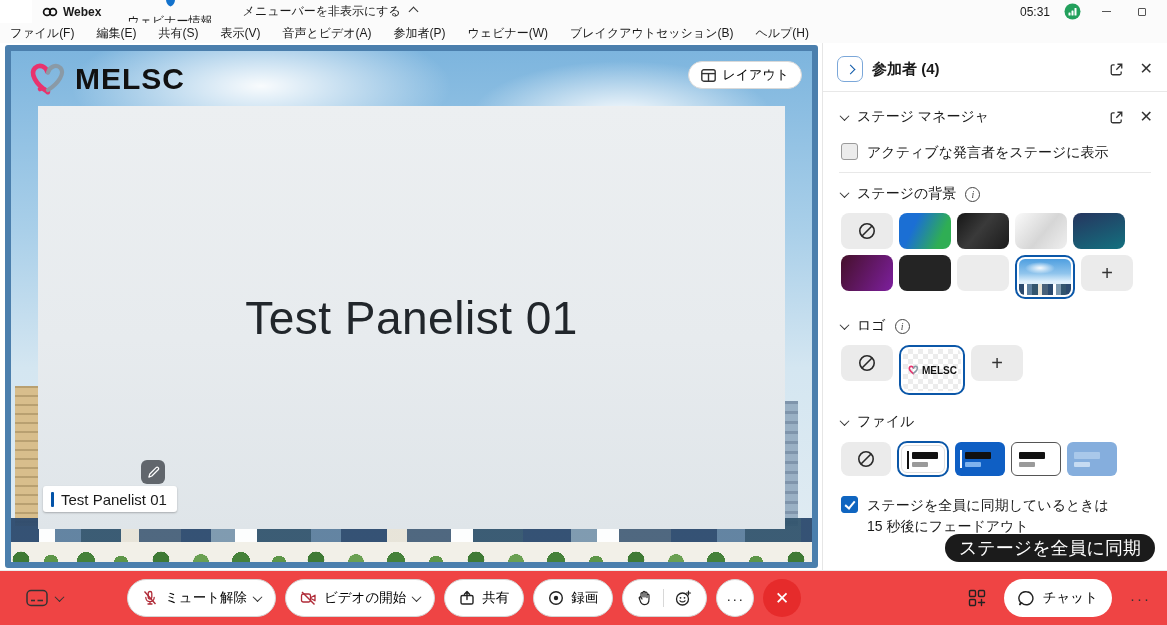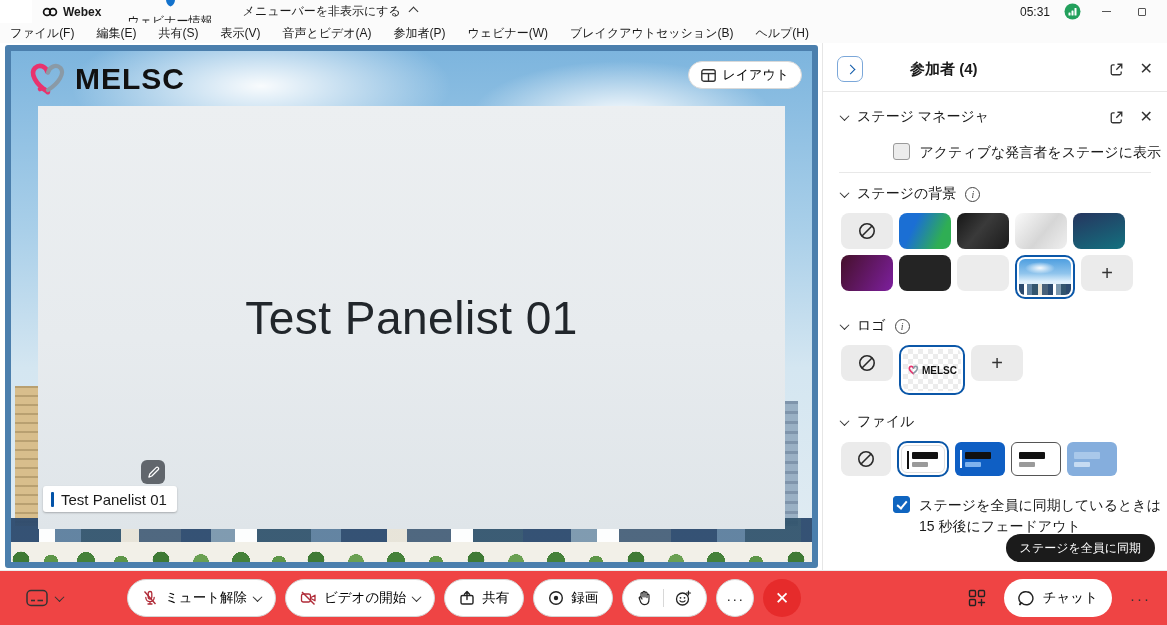--- a/index.html
+++ b/index.html
@@ -80,39 +80,39 @@
   #name-label { position:absolute; left:32px; bottom:50px; z-index:6; background:#fff; border-radius:3px;
     height:26px; display:flex; align-items:center; gap:7px; padding:0 10px 0 8px;
     box-shadow:0 1px 2px rgba(0,0,0,.25); }
   #name-label .bar { width:3px; height:15px; border-radius:1px; }
   #name-label .txt { font-size:15px; color:#1a1a1a; }
 
   
   #sidebar { position:absolute; left:822px; top:43px; width:345px; height:527px; background:#fff;
     border-left:1px solid #e6e6e6; font-size:14px; }
   .sb-row { display:flex; align-items:center; }
-  #sb-header { padding:13px 14px 9px 14px;gap:38px; }
+  #sb-header { padding:13px 14px 9px 14px; }
   #sb-header .chev-btn { width:26px; height:26px; border:1.5px solid #7ba7d9; border-radius:7px;
     display:flex; align-items:center; justify-content:center; cursor:pointer; margin-right:9px; }
   #sb-title { font-weight:bold; font-size:15px; }
   .sb-head-icons { margin-left:auto; display:flex; align-items:center; gap:16px; }
   .icon-btn { background:none; border:none; cursor:pointer; display:flex; align-items:center; justify-content:center; color:#333; padding:0; }
   .x-glyph { font-size:16px; color:#333; line-height:1; }
   .sb-divider { border-bottom:1px solid #e8e8e8; }
   .sb-divider-inset { border-bottom:1px solid #e8e8e8; margin:0 16px; }
 
   .section-head { display:flex; align-items:center; gap:9px; padding:12px 14px 8px 18px; font-size:14px; }
   .chev { width:7px; height:7px; border-right:1.5px solid #333; border-bottom:1.5px solid #333; display:inline-block; }
   .chev.down { transform:rotate(45deg) translate(-1px,-1px); }
   .chev.up { transform:rotate(-135deg); }
   .chev.right { transform:rotate(-45deg); }
   .info-icon { width:15px; height:15px; border:1.2px solid #444; border-radius:50%; font-size:10px;
     display:flex; align-items:center; justify-content:center; color:#444; font-family:"Liberation Serif",serif; font-style:italic; cursor:pointer; }
 
-  .check-row { display:flex; align-items:flex-start; gap:9px; padding:8px 6px 10px 18px; font-size:14px; line-height:1.45;justify-content:flex-end; }
+  .check-row { display:flex; align-items:flex-start; gap:9px; padding:8px 28px 10px 18px; font-size:14px; line-height:1.45; }
   .checkbox { width:17px; height:17px; border-radius:3px; flex:0 0 auto; margin-top:1px; }
   .checkbox.unchecked { border:1.5px solid #9a9a9a; background:#ececec; }
   .checkbox.checked { background:#0f65c0; border:1.5px solid #0f65c0; position:relative; }
   .checkbox.checked::after { content:""; position:absolute; left:5px; top:2px; width:4px; height:8px;
     border-right:2px solid #fff; border-bottom:2px solid #fff; transform:rotate(40deg); }
 
   .thumb-grid { display:flex; flex-wrap:wrap; gap:6px; padding:2px 14px 6px 18px; width:100%; }
   .thumb { width:52px; height:36px; border-radius:8px; background:#ebebeb; cursor:pointer;
     display:flex; align-items:center; justify-content:center; position:relative; overflow:hidden; flex:0 0 auto; }
   .thumb-sel-ring { border:2px solid #0b57a8; border-radius:10px; padding:2px; background:#fff; cursor:pointer; flex:0 0 auto; }
@@ -142,21 +142,21 @@
   .nl-blue { background:#0f5fc4; }
   .nl-outline { background:#fff; border:1.5px solid #555; }
   .nl-lightblue { background:#85aedd; }
 
   .color-row { display:flex; align-items:center; gap:10px; padding:10px 14px 6px 18px; font-size:13.5px; }
   .color-swatch { display:flex; align-items:center; gap:7px; background:#ececec; border-radius:4px;
     padding:3px 10px 3px 6px; font-size:11.5px; color:#333; cursor:pointer; }
   .color-chip { width:15px; height:15px; border-radius:3px; }
 
   #sync-btn { position:absolute; right:12px; bottom:8px; background:#1b1b1b; color:#fff; border:none;
-    border-radius:15px; height:28px; padding:0 14px; font-size:12px; cursor:pointer; }
+    border-radius:15px; height:28px; padding:0 14px; font-size:18px; cursor:pointer; }
 
   
   #toolbar { position:absolute; left:0; top:570px; width:100%; height:55px; background:#ef4444;
     border-top:1px solid #ececec; display:flex; align-items:center; }
   .pill { display:flex; align-items:center; gap:7px; background:#fff; border:1px solid #d4d4d4;
     border-radius:19px; height:38px; padding:0 14px; font-size:13.5px; cursor:pointer; white-space:nowrap; }
   .pill .chev { border-color:#333; }
   #cc-group { display:flex; align-items:center; gap:8px; margin-left:26px; cursor:pointer; }
   #center-group { display:flex; align-items:center; gap:9px; margin-left:64px; }
   #right-group { display:flex; align-items:center; gap:18px; margin-left:auto; margin-right:16px; }

